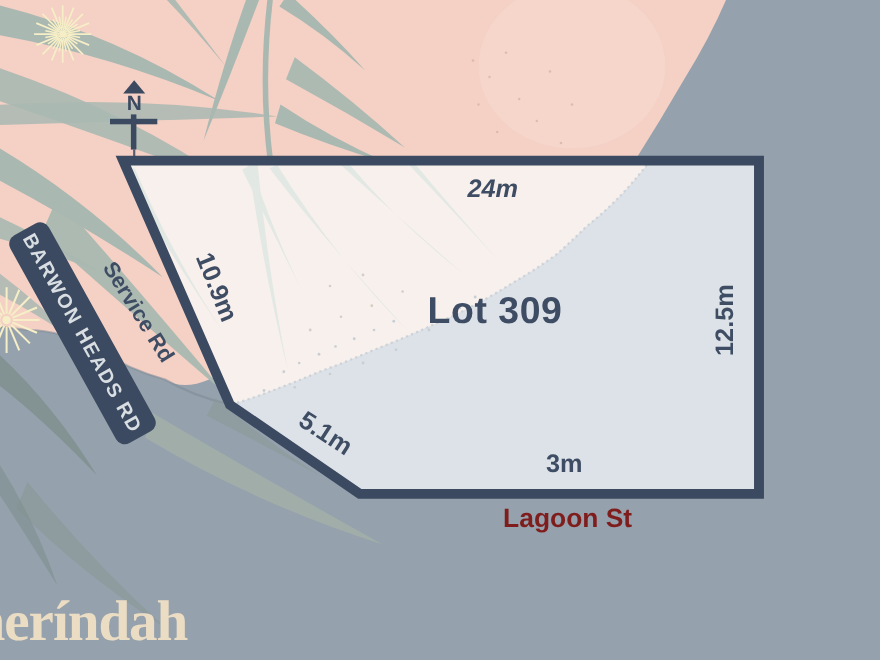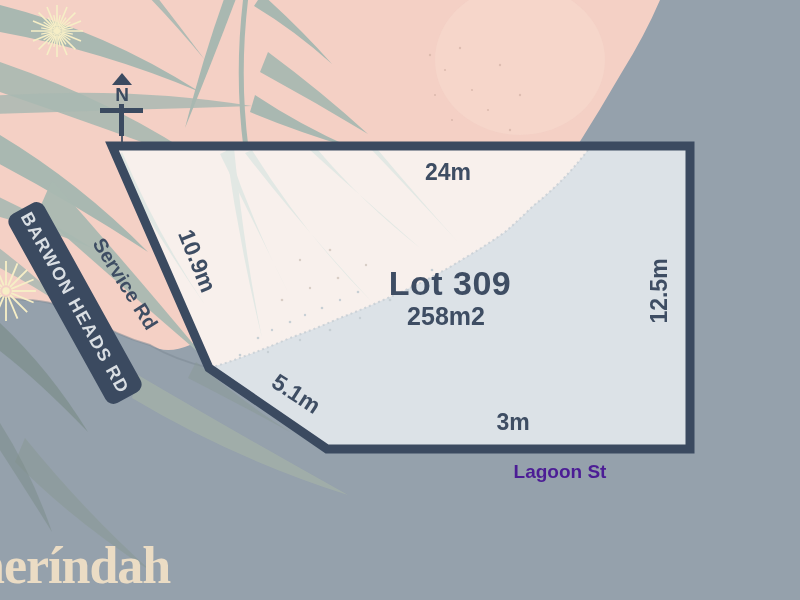--- a/index.html
+++ b/index.html
@@ -8,21 +8,21 @@
     background:#95a1ac;font-family:"Liberation Sans",sans-serif;
   }
   .stage svg{position:absolute;left:0;top:0;}
   .label{
     position:absolute;color:#3e4d63;font-weight:bold;white-space:nowrap;
     transform:translate(-50%,-50%);
   }
   .dim{font-size:23px;}
   .lot-title{font-size:34px;letter-spacing:.5px;}
   .lot-area{font-size:25px;}
-  .street{color:#4c1d95;font-size:19px;margin-left:44px;}
+  .street{color:#7f1d1d;font-size:24px;}
   .service{font-size:20px;transform:translate(-50%,-50%) rotate(58deg);}
   .dim-right{transform:translate(-50%,-50%) rotate(-90deg);}
   .dim-diag{transform:translate(-50%,-50%) rotate(33deg);}
   .dim-left{transform:translate(-50%,-50%) rotate(68deg);}
   .badge{
     position:absolute;left:75px;top:303px;width:216px;height:40px;
     background:#3b4a60;border-radius:9px;
     transform:translate(-50%,-50%) rotate(61deg);
     display:flex;align-items:center;justify-content:center;
   }
@@ -168,26 +168,25 @@
     <div class="vbar"></div>
     <div class="tail"></div>
   </div>
 
   <div class="badge">
     <span>BARWON HEADS RD</span>
   </div>
 
   <div class="label service" style="left:125px;top:284px;">Service Rd</div>
 
-  <div class="label dim" style="left:448px;top:172px;">24m</div>
+  <div class="label dim" style="left:448px;top:172px;font-style:italic;">24m</div>
   <div class="label dim dim-right" style="left:659px;top:291px;">12.5m</div>
   <div class="label dim" style="left:513px;top:422px;">3m</div>
   <div class="label dim dim-diag" style="left:296px;top:394px;">5.1m</div>
   <div class="label dim dim-left" style="left:197px;top:261px;">10.9m</div>
 
   <div class="label lot-title" style="left:450px;top:283px;">Lot 309</div>
-  <div class="label lot-area" style="left:446px;top:316px;">258m2</div>
 
   <div class="label street" style="left:516px;top:472px;">Lagoon St</div>
 
   <div class="logo">neríndah</div>
 
 </div>
 
 </body></html>

